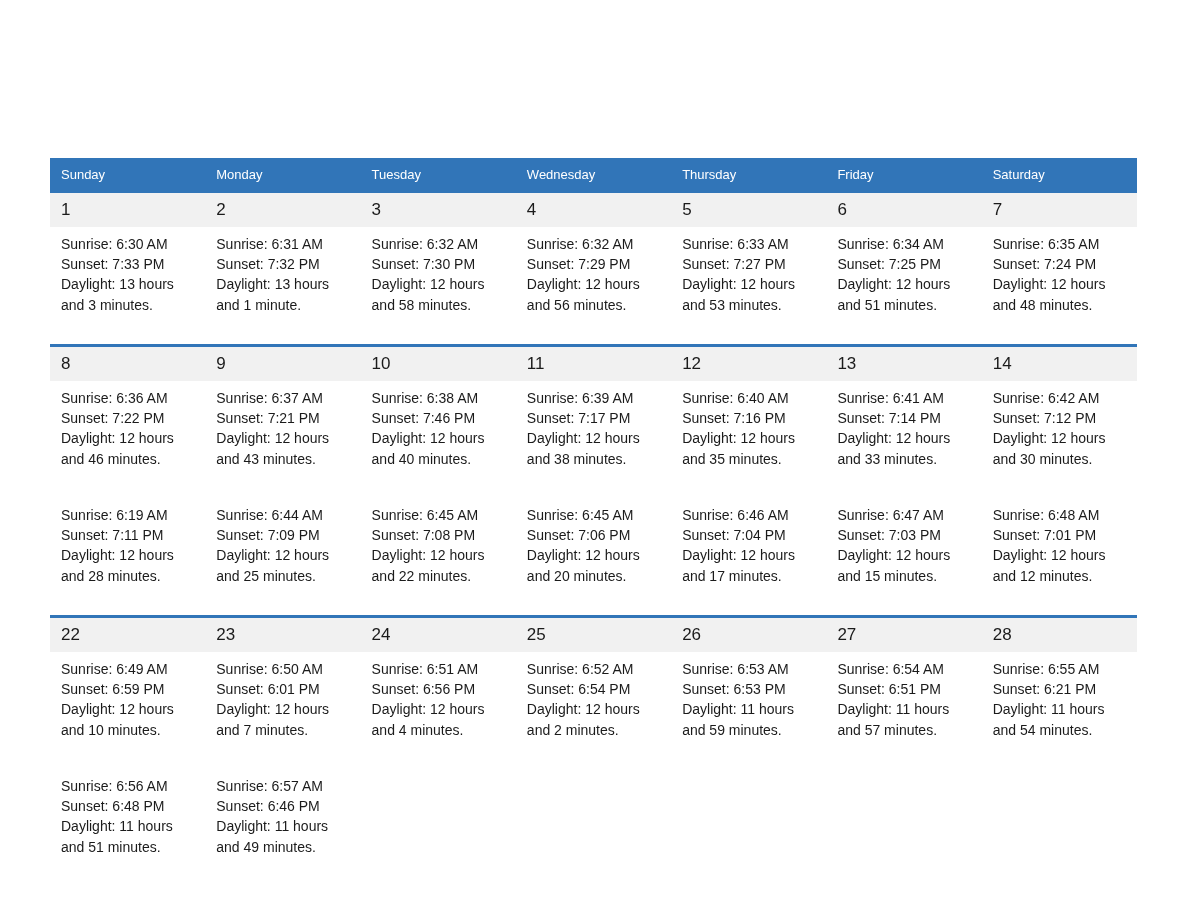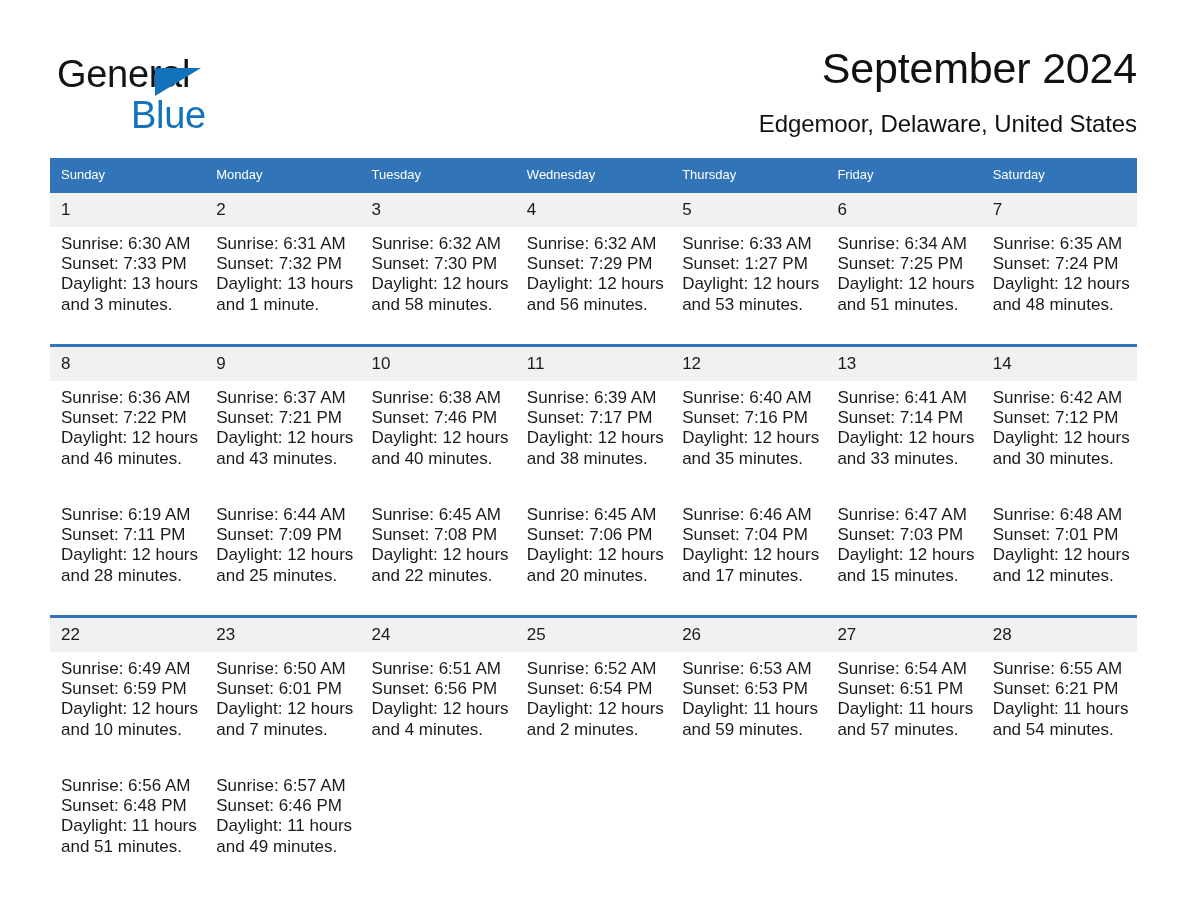--- a/index.html
+++ b/index.html
@@ -119,21 +119,21 @@
     padding: 7px 0 7px 11px;
     border-top: 3px solid #3175b8;
     vertical-align: top;
     height: 18px;
   }
   .week-first .daynum-cell {
     border-top: none;
   }
   .info-cell {
     background: #ffffff;
-    font-size: 17px;
+    font-size: 14px;
     line-height: 20.2px;
     color: #1b1b1b;
     padding: 7px 8px 16px 11px;
     vertical-align: top;
     height: 94px;
   }
   .info-line {
     display: block;
     white-space: nowrap;
   }
@@ -142,34 +142,20 @@
   }
   .empty-daynum {
     background: #f1f1f1;
   }
 </style>
 </head>
 <body>
 
 <div class="page">
 
-  <div class="masthead">
-
-    <div class="brand">
-      <span class="brand-general">General</span>
-      <span class="brand-triangle"></span>
-      <span class="brand-blue">Blue</span>
-    </div>
-
-    <div class="title-block">
-      <h1 class="cal-title">September 2024</h1>
-      <h2 class="cal-subtitle">Edgemoor, Delaware, United States</h2>
-    </div>
-
-  </div>
 
   <div class="calendar">
     <table class="cal-table">
       <colgroup>
         <col style="width:14.2857%">
           <col style="width:14.2857%">
           <col style="width:14.2857%">
         <col style="width:14.2857%">
           <col style="width:14.2857%">
           <col style="width:14.2857%">
@@ -217,21 +203,21 @@
             <span class="info-line">and 58 minutes.</span>
           </td>
           <td class="info-cell">
             <span class="info-line">Sunrise: 6:32 AM</span>
             <span class="info-line">Sunset: 7:29 PM</span>
             <span class="info-line">Daylight: 12 hours</span>
             <span class="info-line">and 56 minutes.</span>
           </td>
           <td class="info-cell">
             <span class="info-line">Sunrise: 6:33 AM</span>
-            <span class="info-line">Sunset: 1:27 PM</span>
+            <span class="info-line">Sunset: 7:27 PM</span>
             <span class="info-line">Daylight: 12 hours</span>
             <span class="info-line">and 53 minutes.</span>
           </td>
           <td class="info-cell">
             <span class="info-line">Sunrise: 6:34 AM</span>
             <span class="info-line">Sunset: 7:25 PM</span>
             <span class="info-line">Daylight: 12 hours</span>
             <span class="info-line">and 51 minutes.</span>
           </td>
           <td class="info-cell">

